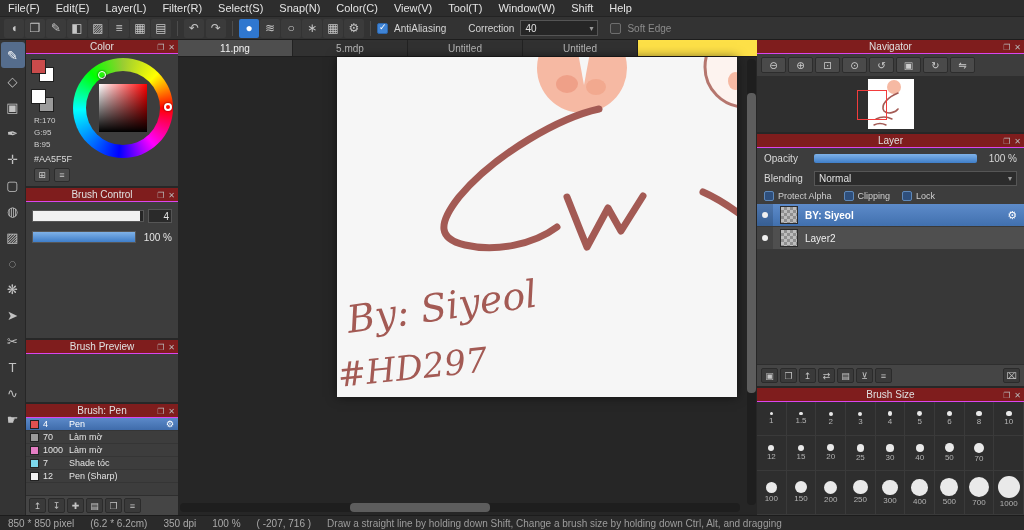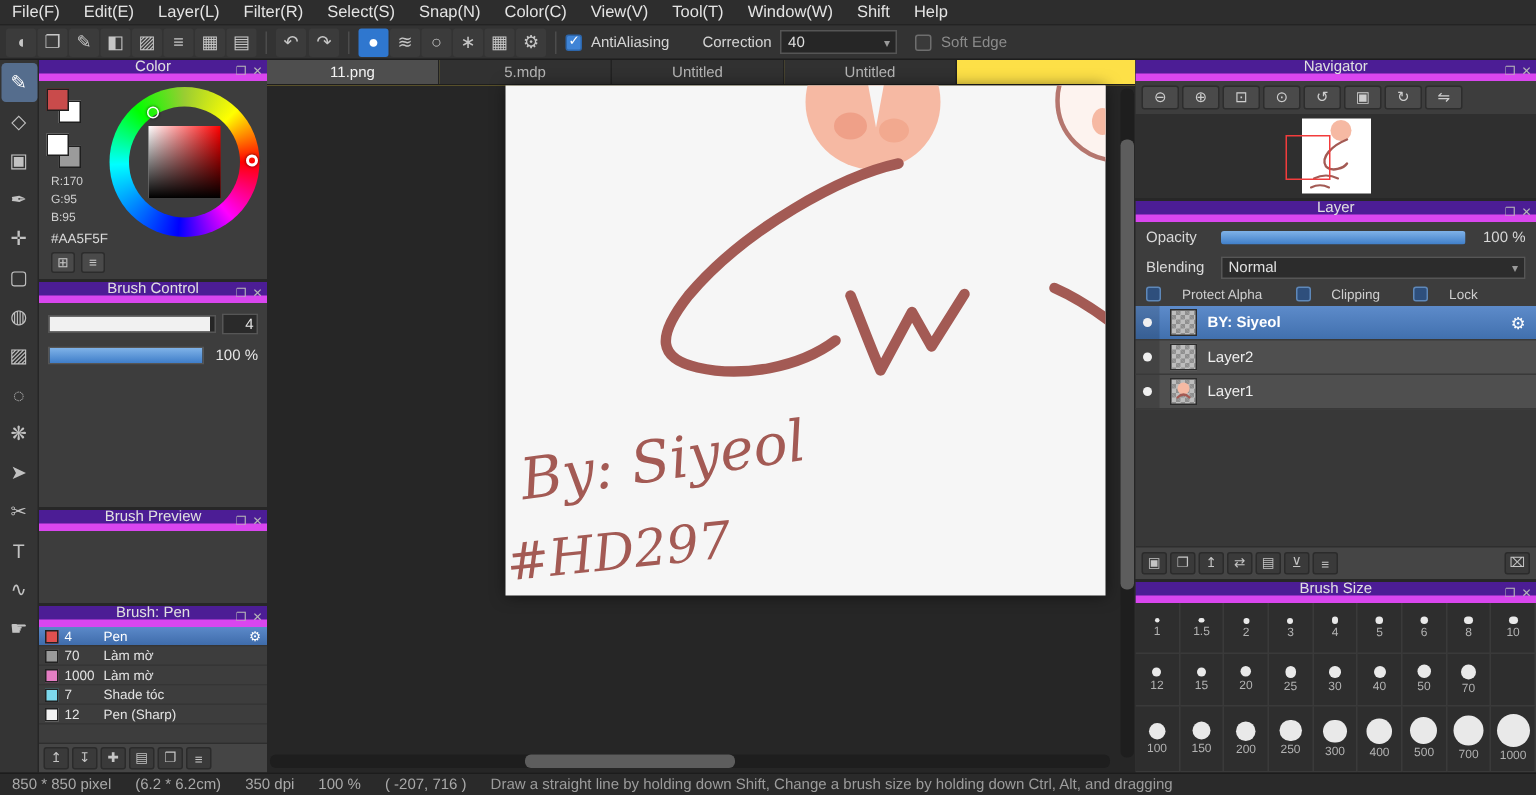--- a/index.html
+++ b/index.html
@@ -22,21 +22,21 @@
 .dropdown{background:#262626;border:1px solid #555;height:16px;display:flex;align-items:center;justify-content:space-between;padding:0 4px;font-size:10px;color:#e0e0e0;width:78px;margin-right:10px}
 .dd-arrow{font-size:8px;color:#9a9a9a}
 
 .tool-column{position:absolute;left:0;top:40px;width:26px;height:475px;background:#343434;border-right:1px solid #262626;display:flex;flex-direction:column;align-items:center;padding-top:2px;z-index:4}
 .tool-btn{width:24px;height:26px;display:flex;align-items:center;justify-content:center;color:#c2c2c2;font-size:13px;border-radius:3px}
 .tool-btn.selected{background:#556d8d;color:#fff}
 
 .left-panels{position:absolute;left:26px;top:40px;width:152px;height:475px;background:#272727;display:flex;flex-direction:column;gap:2px;z-index:4}
 .right-panels{position:absolute;left:757px;top:40px;width:267px;height:475px;background:#272727;display:flex;flex-direction:column;gap:2px;z-index:4}
 .panel{background:#3d3d3d;display:flex;flex-direction:column;overflow:hidden;flex:none}
-.panel-header{height:14px;background:#4c1d95;display:flex;align-items:center;font-size:10px;color:#e0e0e0;position:relative;flex:none;border-bottom:5px solid #d946ef}
+.panel-header{height:14px;background:#7f1d1d;display:flex;align-items:center;font-size:10px;color:#e0e0e0;position:relative;flex:none;border-bottom:1px solid #d946ef}
 .panel-title{flex:1;text-align:center;line-height:14px}
 .hdr-icons{position:absolute;right:3px;top:0;height:14px;display:flex;align-items:center;gap:4px;font-size:8px;color:#b8b8b8}
 
 .color-panel{height:146px}
 .color-content{position:relative;flex:1}
 .swatch{position:absolute;width:15px;height:15px;border:1px solid #1f1f1f}
 .sw-bg1{left:13px;top:13px;background:#fff}
 .sw-fg1{left:5px;top:5px;z-index:2}
 .sw-bg2{left:13px;top:43px;background:#9b9b9b}
 .sw-fg2{left:5px;top:35px;background:#fff;z-index:2}
@@ -97,21 +97,21 @@
 
 .layer-panel{height:252px}
 .lp-row{display:flex;align-items:center;padding:0 7px;gap:6px;font-size:10px;color:#d9d9d9;flex:none}
 .lp-opacity{height:20px}
 .lp-blend{height:20px}
 .lp-label{width:44px;flex:none}
 .op-track{flex:1;height:9px;background:#282828;border-radius:2px;overflow:hidden}
 .op-fill{height:100%;width:100%;background:linear-gradient(#7fb2e8,#3f7ec9)}
 .op-val{width:34px;text-align:right}
 .select-box{flex:1;height:15px;background:#2c2c2c;border:1px solid #565656;font-size:10px;display:flex;align-items:center;justify-content:space-between;padding:0 4px;color:#e0e0e0}
-.chk-row{height:16px;display:flex;align-items:center;gap:14px;padding:0 7px;font-size:9px;color:#cfcfcf;flex:none}
+.chk-row{height:16px;display:flex;align-items:center;gap:4px;padding:0 7px;font-size:9px;color:#cfcfcf;flex:none}
 .mini-check{width:10px;height:10px;background:#2e4f7c;border:1px solid #5e88b9;border-radius:2px;flex:none}
 .chk-label{margin-right:8px}
 .layer-list{display:flex;flex-direction:column;flex:none}
 .layer-row{height:23px;display:flex;align-items:center;background:#4f4f4f;border-bottom:1px solid #393939}
 .layer-row.selected{background:linear-gradient(#5d8bca,#4170ae)}
 .layer-vis{width:16px;height:100%;background:rgba(0,0,0,.15);display:flex;align-items:center;justify-content:center;flex:none}
 .vis-dot{width:6px;height:6px;border-radius:50%;background:#f0f0f0}
 .layer-thumb{width:18px;height:18px;margin:0 7px;border:1px solid #2c2c2c;flex:none;overflow:hidden}
 .layer-name{flex:1;font-size:10px;color:#efefef}
 .layer-row.selected .layer-name{font-weight:bold;color:#fff}
@@ -414,30 +414,20 @@
           <span class="layer-name">BY: Siyeol</span>
           <span class="layer-gear">⚙</span>
         </div>
         <div class="layer-row">
           <div class="layer-vis">
             <span class="vis-dot"></span>
           </div>
           <div class="layer-thumb checker small"></div>
           <span class="layer-name">Layer2</span>
         </div>
-        <div class="layer-row">
-          <div class="layer-vis">
-            <span class="vis-dot"></span>
-          </div>
-          <div class="layer-thumb checker small"><svg width="16" height="16" viewBox="0 0 16 16">
-              <circle cx="8" cy="6" r="4" fill="#f6b9a3"></circle>
-              <path d="M4 12 Q8 8 12 12" stroke="#a35a54" stroke-width="1.5" fill="none" stroke-linecap="round"></path>
-            </svg></div>
-          <span class="layer-name">Layer1</span>
-        </div>
       </div>
     <div class="lp-filler"></div>
     <div class="lp-footer">
         <div class="ft-btn">▣</div>
         <div class="ft-btn">❐</div>
         <div class="ft-btn">↥</div>
         <div class="ft-btn">⇄</div>
         <div class="ft-btn">▤</div>
         <div class="ft-btn">⊻</div>
         <div class="ft-btn">≡</div>

